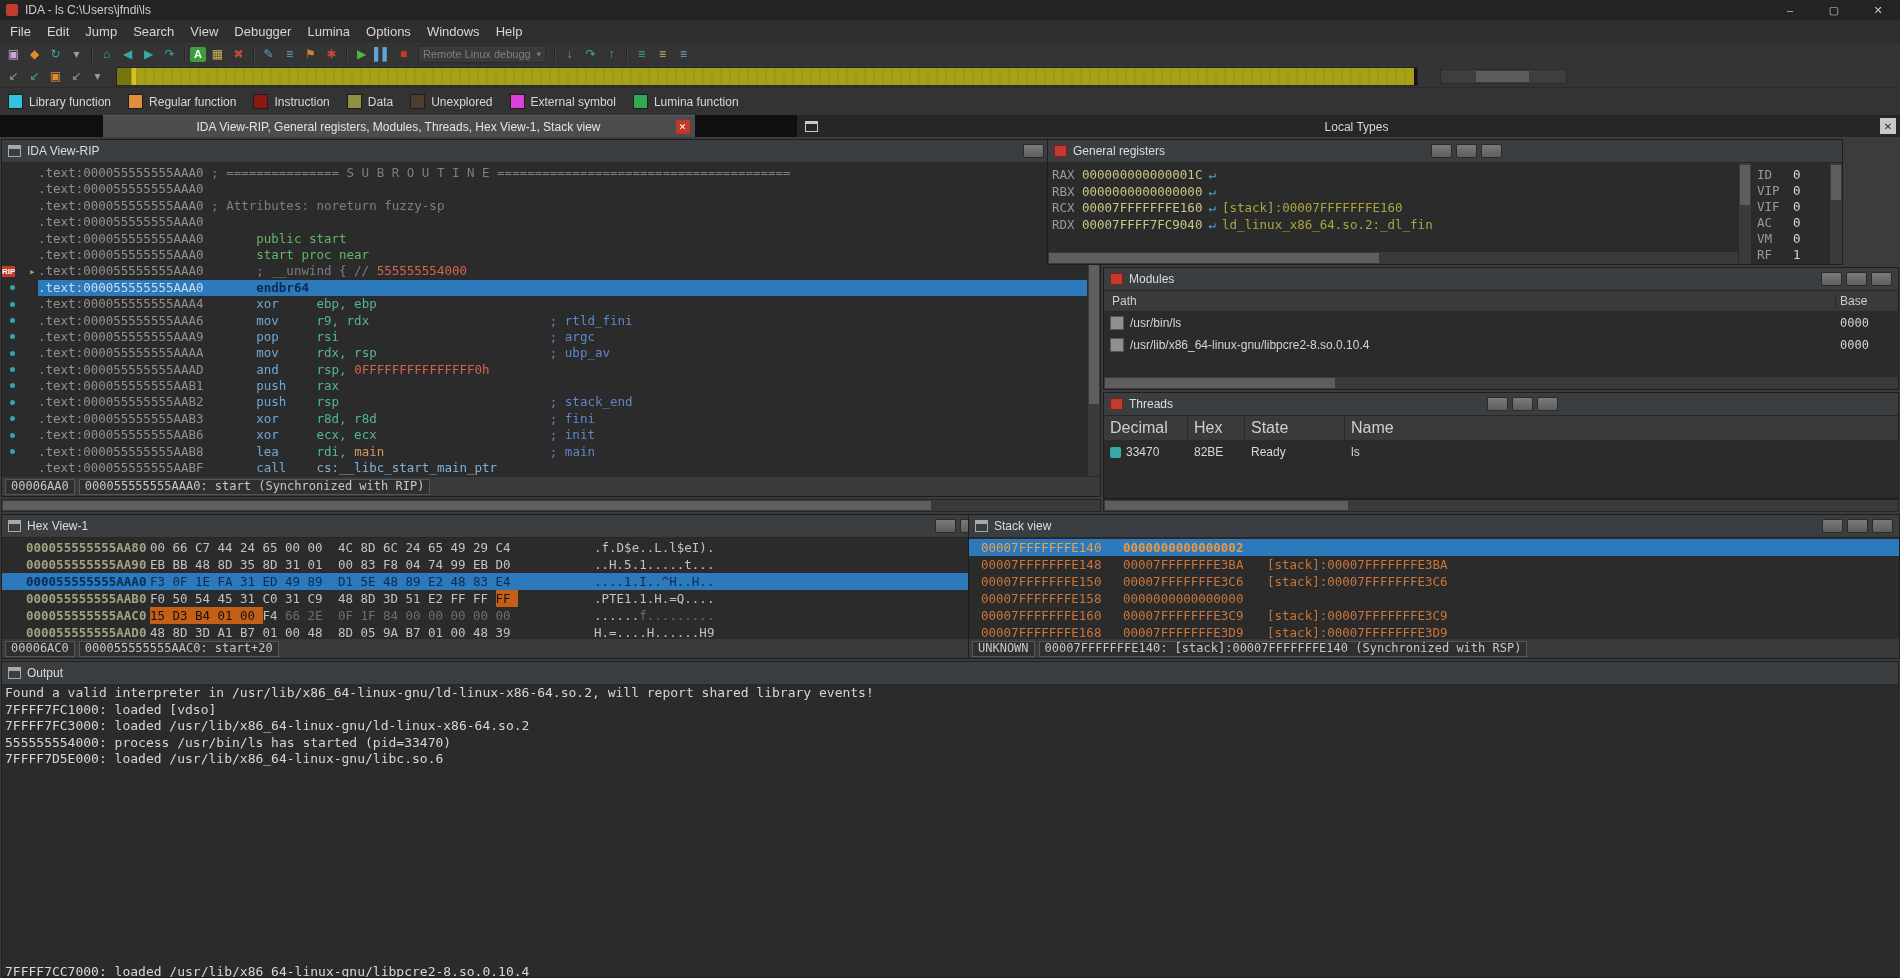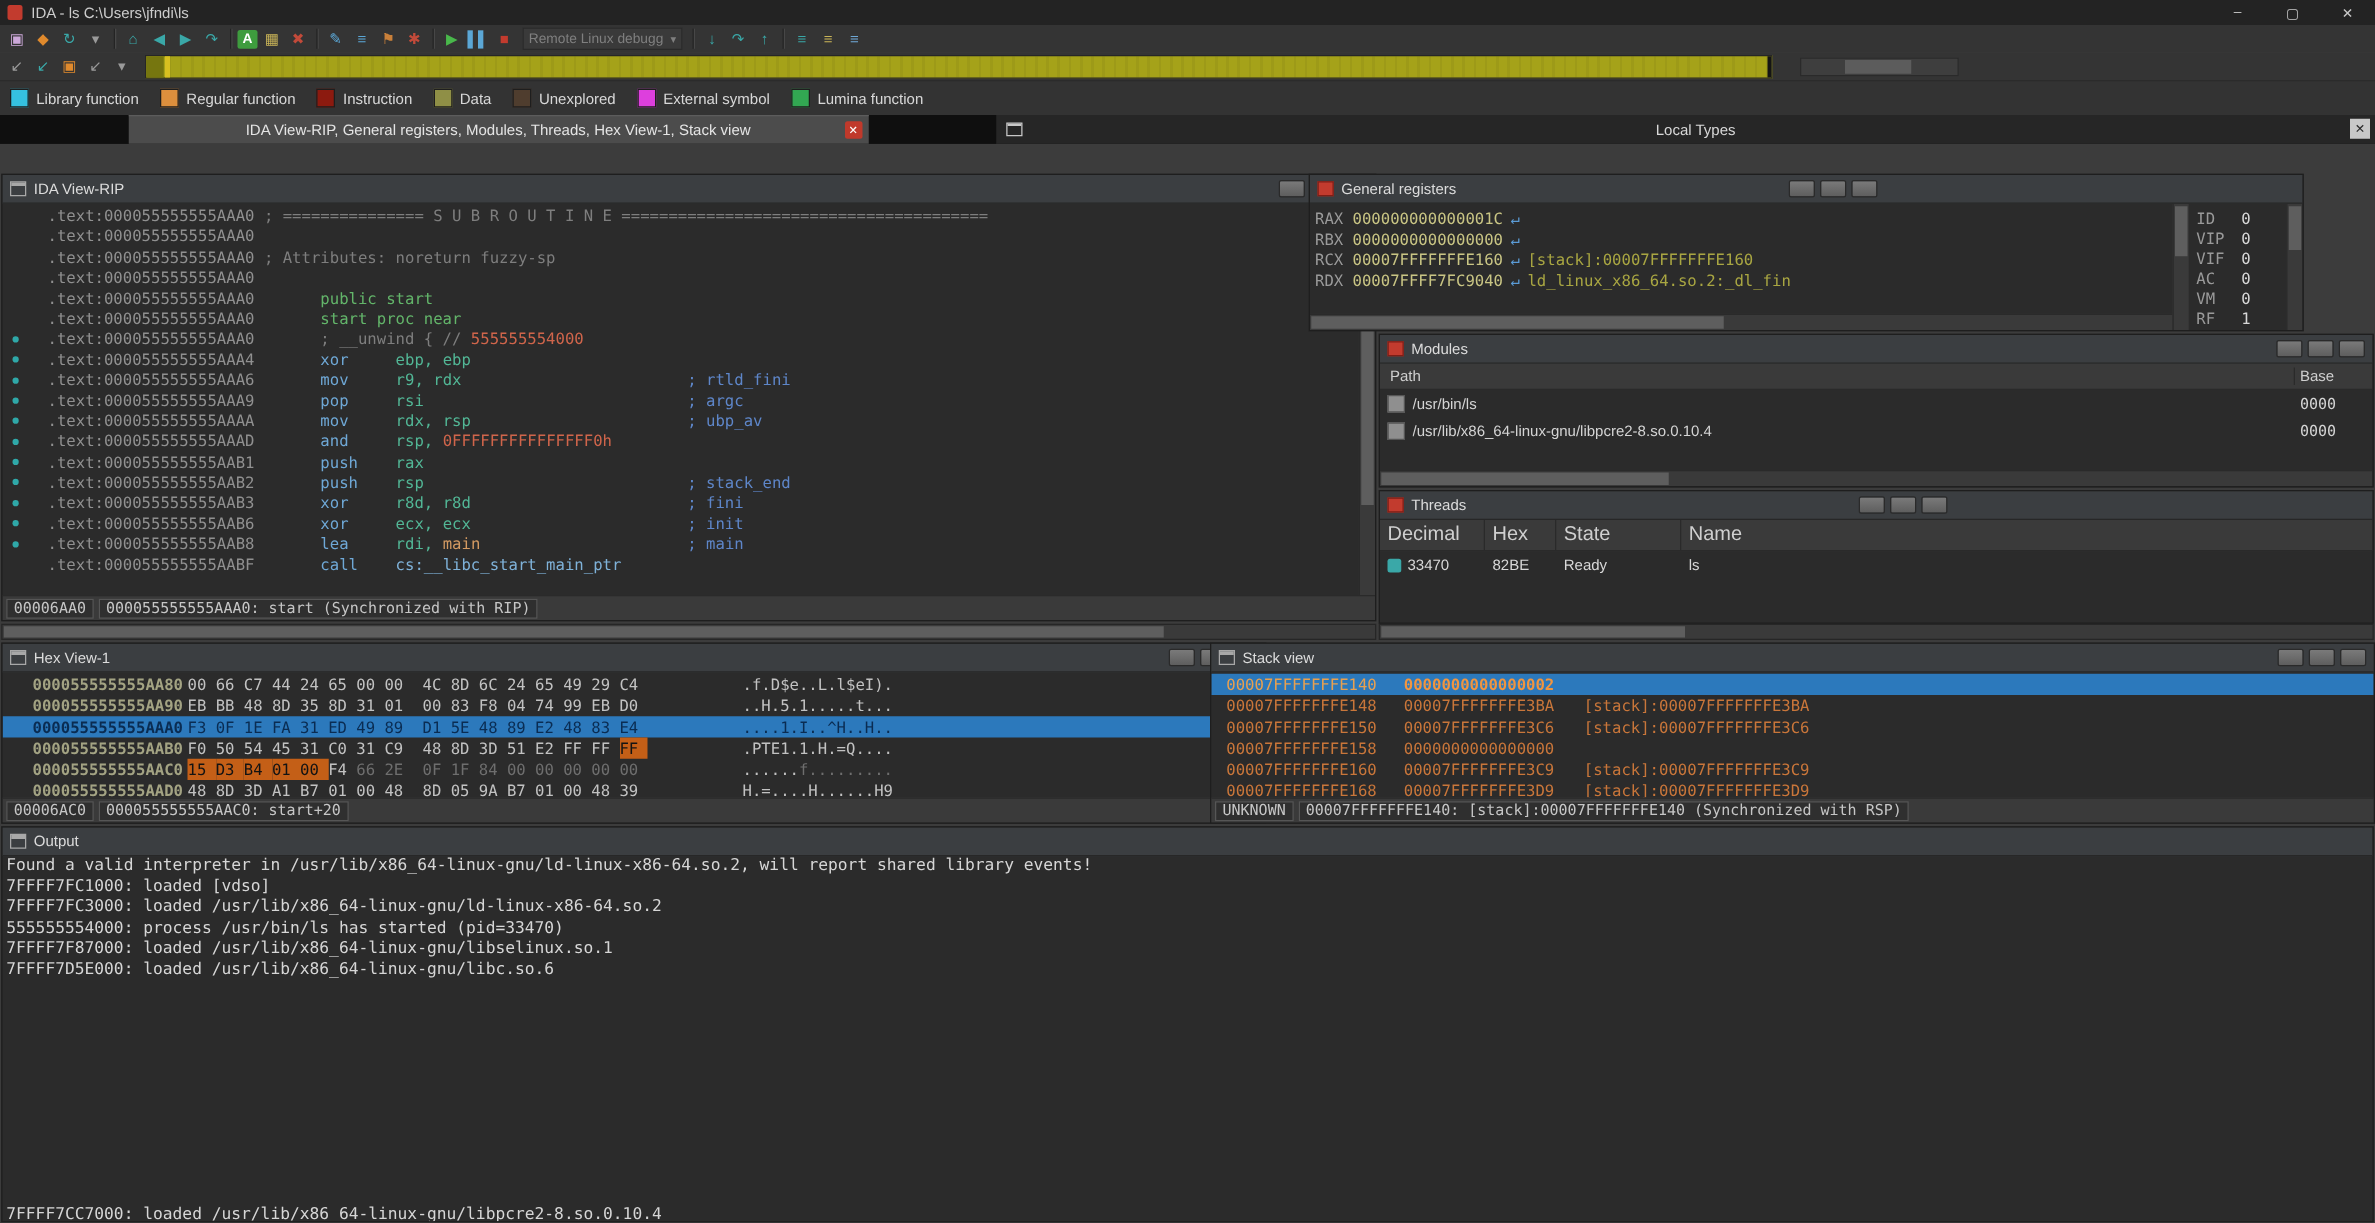--- a/index.html
+++ b/index.html
@@ -155,20 +155,32 @@
 
   <div class="titlebar">
     <span class="app-icon"></span>
     <span>IDA - ls C:\Users\jfndi\ls</span>
     <span class="tb-spacer"></span>
     <span class="win-btn">–</span>
     <span class="win-btn">▢</span>
     <span class="win-btn">✕</span>
   </div>
 
+  <div class="menubar">
+      <span class="menu-item">File</span>
+      <span class="menu-item">Edit</span>
+      <span class="menu-item">Jump</span>
+      <span class="menu-item">Search</span>
+      <span class="menu-item">View</span>
+      <span class="menu-item">Debugger</span>
+      <span class="menu-item">Lumina</span>
+      <span class="menu-item">Options</span>
+      <span class="menu-item">Windows</span>
+      <span class="menu-item">Help</span>
+    </div>
 
   <div class="toolbar">
       <span class="tbi" style="color: rgb(203, 167, 216);">▣</span>
       <span class="tbi" style="color: rgb(224, 138, 45);">◆</span>
       <span class="tbi" style="color: rgb(58, 168, 168);">↻</span>
       <span class="tbi" style="color: rgb(154, 154, 154);">▾</span>
       <span class="tb-sep"></span>
       <span class="tbi" style="color: rgb(58, 168, 168);">⌂</span>
       <span class="tbi" style="color: rgb(58, 168, 168);">◀</span>
       <span class="tbi" style="color: rgb(58, 168, 168);">▶</span>
@@ -277,20 +289,21 @@
       </div>
       <div class="dv-content">
         <div id="disasm-lines">
             <div class="dline"><span class="dmargin"></span><span class="tk-a">.text:000055555555AAA0</span><span class="tk-sp"> </span><span class="tk-c">; =============== S U B R O U T I N E =======================================</span></div>
             <div class="dline"><span class="dmargin"></span><span class="tk-a">.text:000055555555AAA0</span></div>
             <div class="dline"><span class="dmargin"></span><span class="tk-a">.text:000055555555AAA0</span><span class="tk-sp"> </span><span class="tk-c">; Attributes: noreturn fuzzy-sp</span></div>
             <div class="dline"><span class="dmargin"></span><span class="tk-a">.text:000055555555AAA0</span></div>
             <div class="dline"><span class="dmargin"></span><span class="tk-a">.text:000055555555AAA0</span><span class="tk-sp">       </span><span class="tk-k">public start</span></div>
             <div class="dline"><span class="dmargin"></span><span class="tk-a">.text:000055555555AAA0</span><span class="tk-sp">       </span><span class="tk-k">start proc near</span></div>
             <div class="dline"><span class="dmargin"></span><span class="tk-a">.text:000055555555AAA0</span><span class="tk-sp">       </span><span class="tk-c">; __unwind { // </span><span class="tk-n">555555554000</span></div>
+            <div class="dline hl"><span class="dmargin"><span class="rip-tag">RIP</span><span class="rip-arrow">➤</span></span><span class="tk-a">.text:000055555555AAA0</span><span class="tk-sp">       </span><span class="tk-m">endbr64</span></div>
             <div class="dline"><span class="dmargin"><span class="bp-dot"></span></span><span class="tk-a">.text:000055555555AAA4</span><span class="tk-sp">       </span><span class="tk-m">xor</span><span class="tk-sp">     </span><span class="tk-r">ebp, ebp</span></div>
             <div class="dline"><span class="dmargin"><span class="bp-dot"></span></span><span class="tk-a">.text:000055555555AAA6</span><span class="tk-sp">       </span><span class="tk-m">mov</span><span class="tk-sp">     </span><span class="tk-r">r9, rdx</span><span class="tk-sp">                        </span><span class="tk-b">; rtld_fini</span></div>
             <div class="dline"><span class="dmargin"><span class="bp-dot"></span></span><span class="tk-a">.text:000055555555AAA9</span><span class="tk-sp">       </span><span class="tk-m">pop</span><span class="tk-sp">     </span><span class="tk-r">rsi</span><span class="tk-sp">                            </span><span class="tk-b">; argc</span></div>
             <div class="dline"><span class="dmargin"><span class="bp-dot"></span></span><span class="tk-a">.text:000055555555AAAA</span><span class="tk-sp">       </span><span class="tk-m">mov</span><span class="tk-sp">     </span><span class="tk-r">rdx, rsp</span><span class="tk-sp">                       </span><span class="tk-b">; ubp_av</span></div>
             <div class="dline"><span class="dmargin"><span class="bp-dot"></span></span><span class="tk-a">.text:000055555555AAAD</span><span class="tk-sp">       </span><span class="tk-m">and</span><span class="tk-sp">     </span><span class="tk-r">rsp, </span><span class="tk-n">0FFFFFFFFFFFFFFF0h</span></div>
             <div class="dline"><span class="dmargin"><span class="bp-dot"></span></span><span class="tk-a">.text:000055555555AAB1</span><span class="tk-sp">       </span><span class="tk-m">push</span><span class="tk-sp">    </span><span class="tk-r">rax</span></div>
             <div class="dline"><span class="dmargin"><span class="bp-dot"></span></span><span class="tk-a">.text:000055555555AAB2</span><span class="tk-sp">       </span><span class="tk-m">push</span><span class="tk-sp">    </span><span class="tk-r">rsp</span><span class="tk-sp">                            </span><span class="tk-b">; stack_end</span></div>
             <div class="dline"><span class="dmargin"><span class="bp-dot"></span></span><span class="tk-a">.text:000055555555AAB3</span><span class="tk-sp">       </span><span class="tk-m">xor</span><span class="tk-sp">     </span><span class="tk-r">r8d, r8d</span><span class="tk-sp">                       </span><span class="tk-b">; fini</span></div>
             <div class="dline"><span class="dmargin"><span class="bp-dot"></span></span><span class="tk-a">.text:000055555555AAB6</span><span class="tk-sp">       </span><span class="tk-m">xor</span><span class="tk-sp">     </span><span class="tk-r">ecx, ecx</span><span class="tk-sp">                       </span><span class="tk-b">; init</span></div>
             <div class="dline"><span class="dmargin"><span class="bp-dot"></span></span><span class="tk-a">.text:000055555555AAB8</span><span class="tk-sp">       </span><span class="tk-m">lea</span><span class="tk-sp">     </span><span class="tk-r">rdi, </span><span class="tk-f">main</span><span class="tk-sp">                      </span><span class="tk-b">; main</span></div>
@@ -484,20 +497,19 @@
     <div class="panel" style="left:1px;top:524px;width:1898px;height:317px;">
       <div class="ptitle">
         <span class="picon window"></span>
         <span>Output</span>
       </div>
       <div class="out-content" id="output-body">
         <div class="out-line">Found a valid interpreter in /usr/lib/x86_64-linux-gnu/ld-linux-x86-64.so.2, will report shared library events!</div>
           <div class="out-line">7FFFF7FC1000: loaded [vdso]</div>
           <div class="out-line">7FFFF7FC3000: loaded /usr/lib/x86_64-linux-gnu/ld-linux-x86-64.so.2</div>
           <div class="out-line">555555554000: process /usr/bin/ls has started (pid=33470)</div>
-          <div class="out-line">7FFFF7F87000: loaded /usr/lib/x86_64-linux-gnu/libselinux.so.1</div>
           <div class="out-line">7FFFF7D5E000: loaded /usr/lib/x86_64-linux-gnu/libc.so.6</div>
           <div class="out-bottom">7FFFF7CC7000: loaded /usr/lib/x86_64-linux-gnu/libpcre2-8.so.0.10.4</div>
       </div>
     </div>
 
   </div>
 </div>
 
 </body></html>

